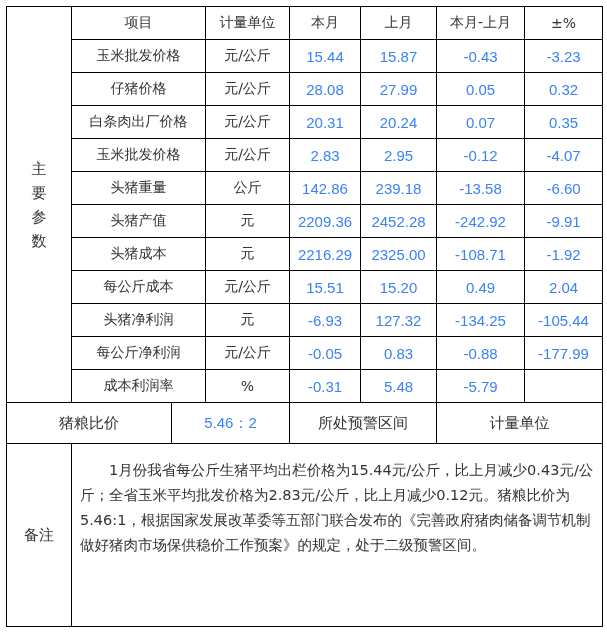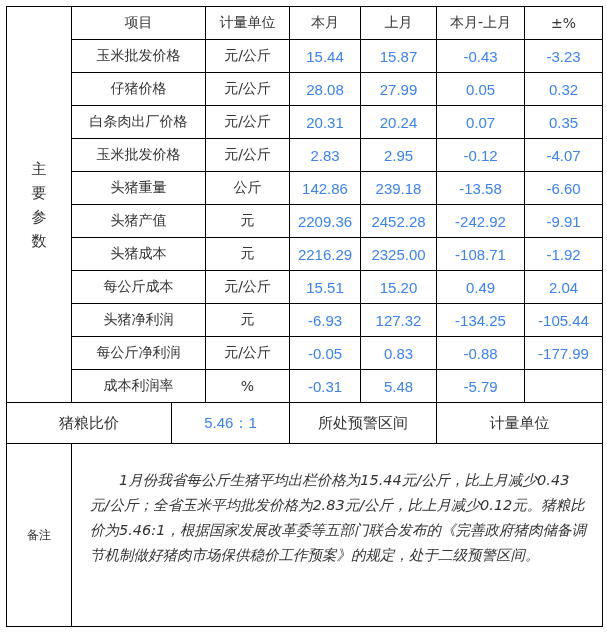--- a/index.html
+++ b/index.html
@@ -8,24 +8,24 @@
   #sheet { position: absolute; left: 6px; top: 6px; width: 596px; }
   table { border-collapse: collapse; table-layout: fixed; width: 596px; }
   td { border: 1.5px solid #000000; text-align: center; vertical-align: middle;
        padding: 0; font-size: 14px; height: 32px; overflow: hidden; white-space: nowrap; }
   td.num { font-family: "Liberation Sans", sans-serif; font-size: 15px; color: #3b82f6; }
   td.section { font-size: 15px; line-height: 24px; white-space: normal; }
   td.section span { display: block; }
   tr.ratio td { height: 40px; font-size: 15px; margin-top: 12px; }
   tr.ratio td.num { font-size: 15px; }
   tr.remark td { height: 168px; }
-  td.remark-label { font-size: 12px; vertical-align: middle; }
+  td.remark-label { font-size: 15px; vertical-align: middle; }
   td.remark-text { text-align: left; white-space: normal; font-size: 14.5px; line-height: 25px;
                    padding: 0 6px 0 8px; vertical-align: top; padding-top: 14px; color: #333; }
-  td.remark-text p { margin: 10px; text-indent: 2em; font-style: italic; }
+  td.remark-text p { margin: 0; text-indent: 2em; }
 </style>
 </head>
 <body>
 
 <div id="sheet">
   <table>
     <colgroup>
       <col style="width:65px">
       <col style="width:100px">
       <col style="width:34px">
@@ -135,21 +135,21 @@
         <td colspan="2">成本利润率</td>
         <td>%</td>
         <td class="num">-0.31</td>
         <td class="num">5.48</td>
         <td class="num">-5.79</td>
         <td class="num"></td>
       </tr>
 
       <tr class="ratio">
         <td colspan="2">猪粮比价</td>
-        <td colspan="2" class="num">5.46：1</td>
+        <td colspan="2" class="num">5.46：2</td>
         <td colspan="2">所处预警区间</td>
         <td colspan="2">计量单位</td>
       </tr>
 
       <tr class="remark">
         <td class="remark-label">备注</td>
         <td colspan="7" class="remark-text">
           <p>1月份我省每公斤生猪平均出栏价格为15.44元/公斤，比上月减少0.43元/公斤；全省玉米平均批发价格为2.83元/公斤，比上月减少0.12元。猪粮比价为5.46:1，根据国家发展改革委等五部门联合发布的《完善政府猪肉储备调节机制做好猪肉市场保供稳价工作预案》的规定，处于二级预警区间。</p>
         </td>
       </tr>

